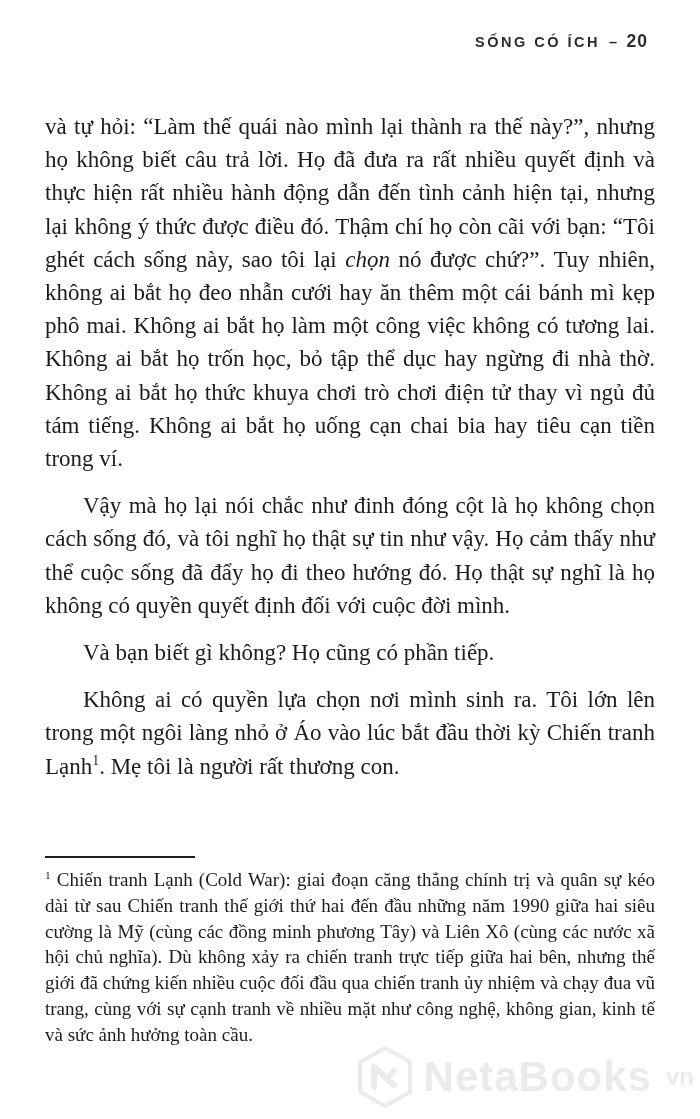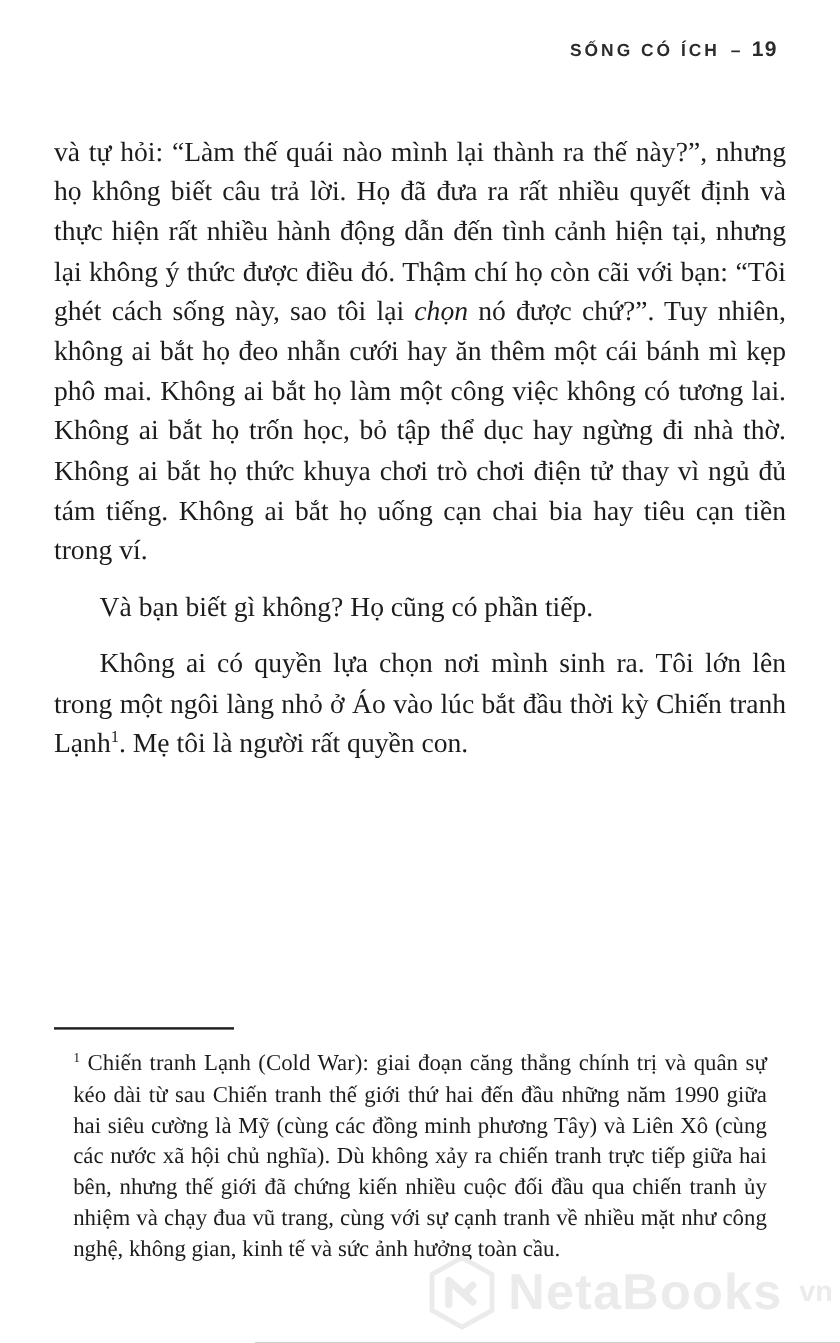--- a/index.html
+++ b/index.html
@@ -51,21 +51,21 @@
     left: 45px;
     right: 45px;
     top: 856px;
   }
   .footnote-rule {
     width: 150px;
     border-top: 2.5px solid #1c1c1c;
     margin-bottom: 9px;
   }
   .footnote {
-    margin: 16px;
+    margin: 0;
     font-size: 19px;
     line-height: 25.8px;
     text-align: justify;
   }
   .watermark {
     position: absolute;
     right: 6px;
     bottom: 10px;
     display: flex;
     align-items: center;
@@ -89,27 +89,28 @@
     margin-left: 4px;
     line-height: 1;
   }
 </style>
 </head>
 <body>
 
 <div class="page">
 
   <header class="running-head">
-    <span class="title">Sống có ích</span><span class="dash">–</span><span class="pagenum">19</span>
+    <span class="title">Sống có ích</span><span class="dash">–</span><span class="pagenum">20</span>
   </header>
 
   <main class="content">
       <p class="para no-indent"><span>và tự hỏi: “Làm thế quái nào mình lại thành ra thế này?”, nhưng họ không biết câu trả lời. Họ đã đưa ra rất nhiều quyết định và thực hiện rất nhiều hành động dẫn đến tình cảnh hiện tại, nhưng lại không ý thức được điều đó. Thậm chí họ còn cãi với bạn: “Tôi ghét cách sống này, sao tôi lại </span><span class="italic">chọn</span><span> nó được chứ?”. Tuy nhiên, không ai bắt họ đeo nhẫn cưới hay ăn thêm một cái bánh mì kẹp phô mai. Không ai bắt họ làm một công việc không có tương lai. Không ai bắt họ trốn học, bỏ tập thể dục hay ngừng đi nhà thờ. Không ai bắt họ thức khuya chơi trò chơi điện tử thay vì ngủ đủ tám tiếng. Không ai bắt họ uống cạn chai bia hay tiêu cạn tiền trong ví.</span></p>
+      <p class="para"><span>Vậy mà họ lại nói chắc như đinh đóng cột là họ không chọn cách sống đó, và tôi nghĩ họ thật sự tin như vậy. Họ cảm thấy như thể cuộc sống đã đẩy họ đi theo hướng đó. Họ thật sự nghĩ là họ không có quyền quyết định đối với cuộc đời mình.</span></p>
       <p class="para"><span>Và bạn biết gì không? Họ cũng có phần tiếp.</span></p>
-      <p class="para"><span>Không ai có quyền lựa chọn nơi mình sinh ra. Tôi lớn lên trong một ngôi làng nhỏ ở Áo vào lúc bắt đầu thời kỳ Chiến tranh Lạnh</span><sup>1</sup><span>. Mẹ tôi là người rất quyền con.</span></p>
+      <p class="para"><span>Không ai có quyền lựa chọn nơi mình sinh ra. Tôi lớn lên trong một ngôi làng nhỏ ở Áo vào lúc bắt đầu thời kỳ Chiến tranh Lạnh</span><sup>1</sup><span>. Mẹ tôi là người rất thương con.</span></p>
     </main>
 
   <div class="footnote-area">
     <div class="footnote-rule"></div>
     <p class="footnote"><sup>1</sup><span> Chiến tranh Lạnh (Cold War): giai đoạn căng thẳng chính trị và quân sự kéo dài từ sau Chiến tranh thế giới thứ hai đến đầu những năm 1990 giữa hai siêu cường là Mỹ (cùng các đồng minh phương Tây) và Liên Xô (cùng các nước xã hội chủ nghĩa). Dù không xảy ra chiến tranh trực tiếp giữa hai bên, nhưng thế giới đã chứng kiến nhiều cuộc đối đầu qua chiến tranh ủy nhiệm và chạy đua vũ trang, cùng với sự cạnh tranh về nhiều mặt như công nghệ, không gian, kinh tế và sức ảnh hưởng toàn cầu.</span></p>
   </div>
 
   <div class="watermark">
     <span class="wm-logo">
       <svg width="58" height="64" viewBox="0 0 58 64">

